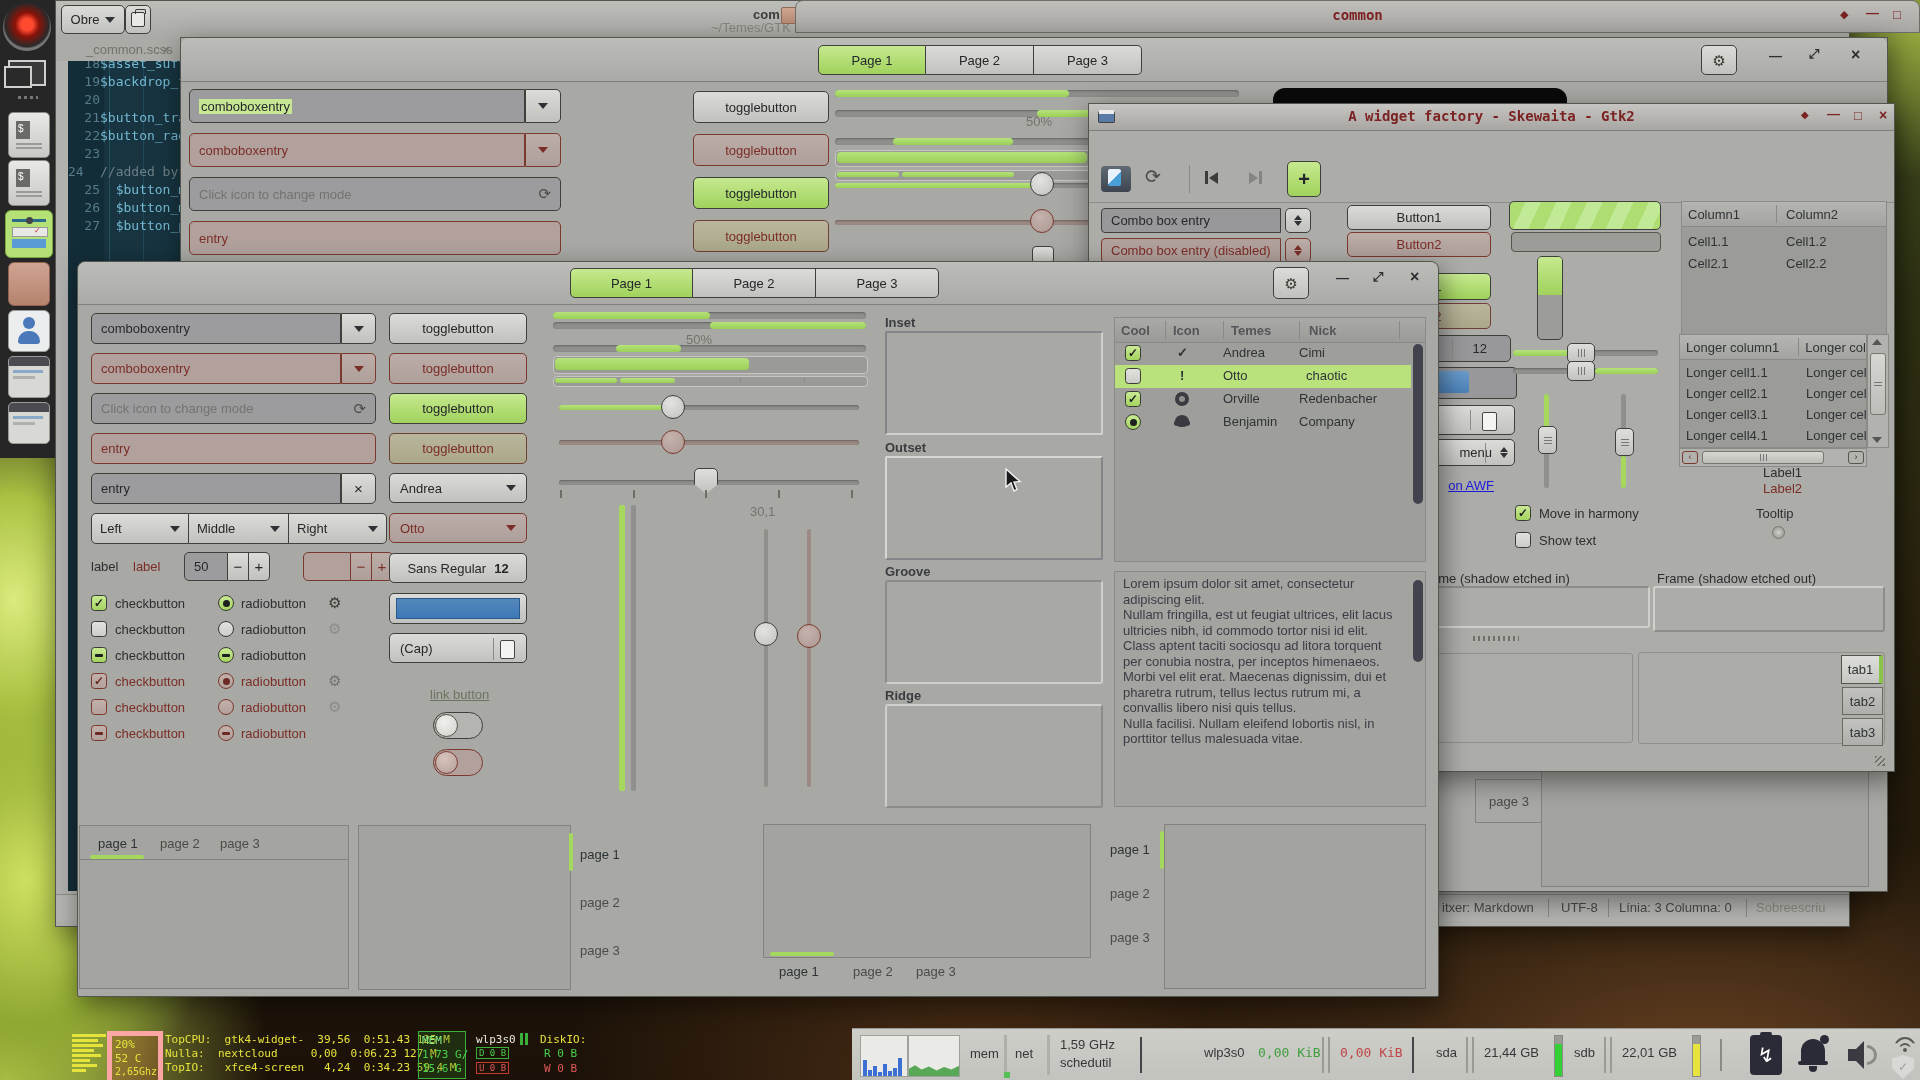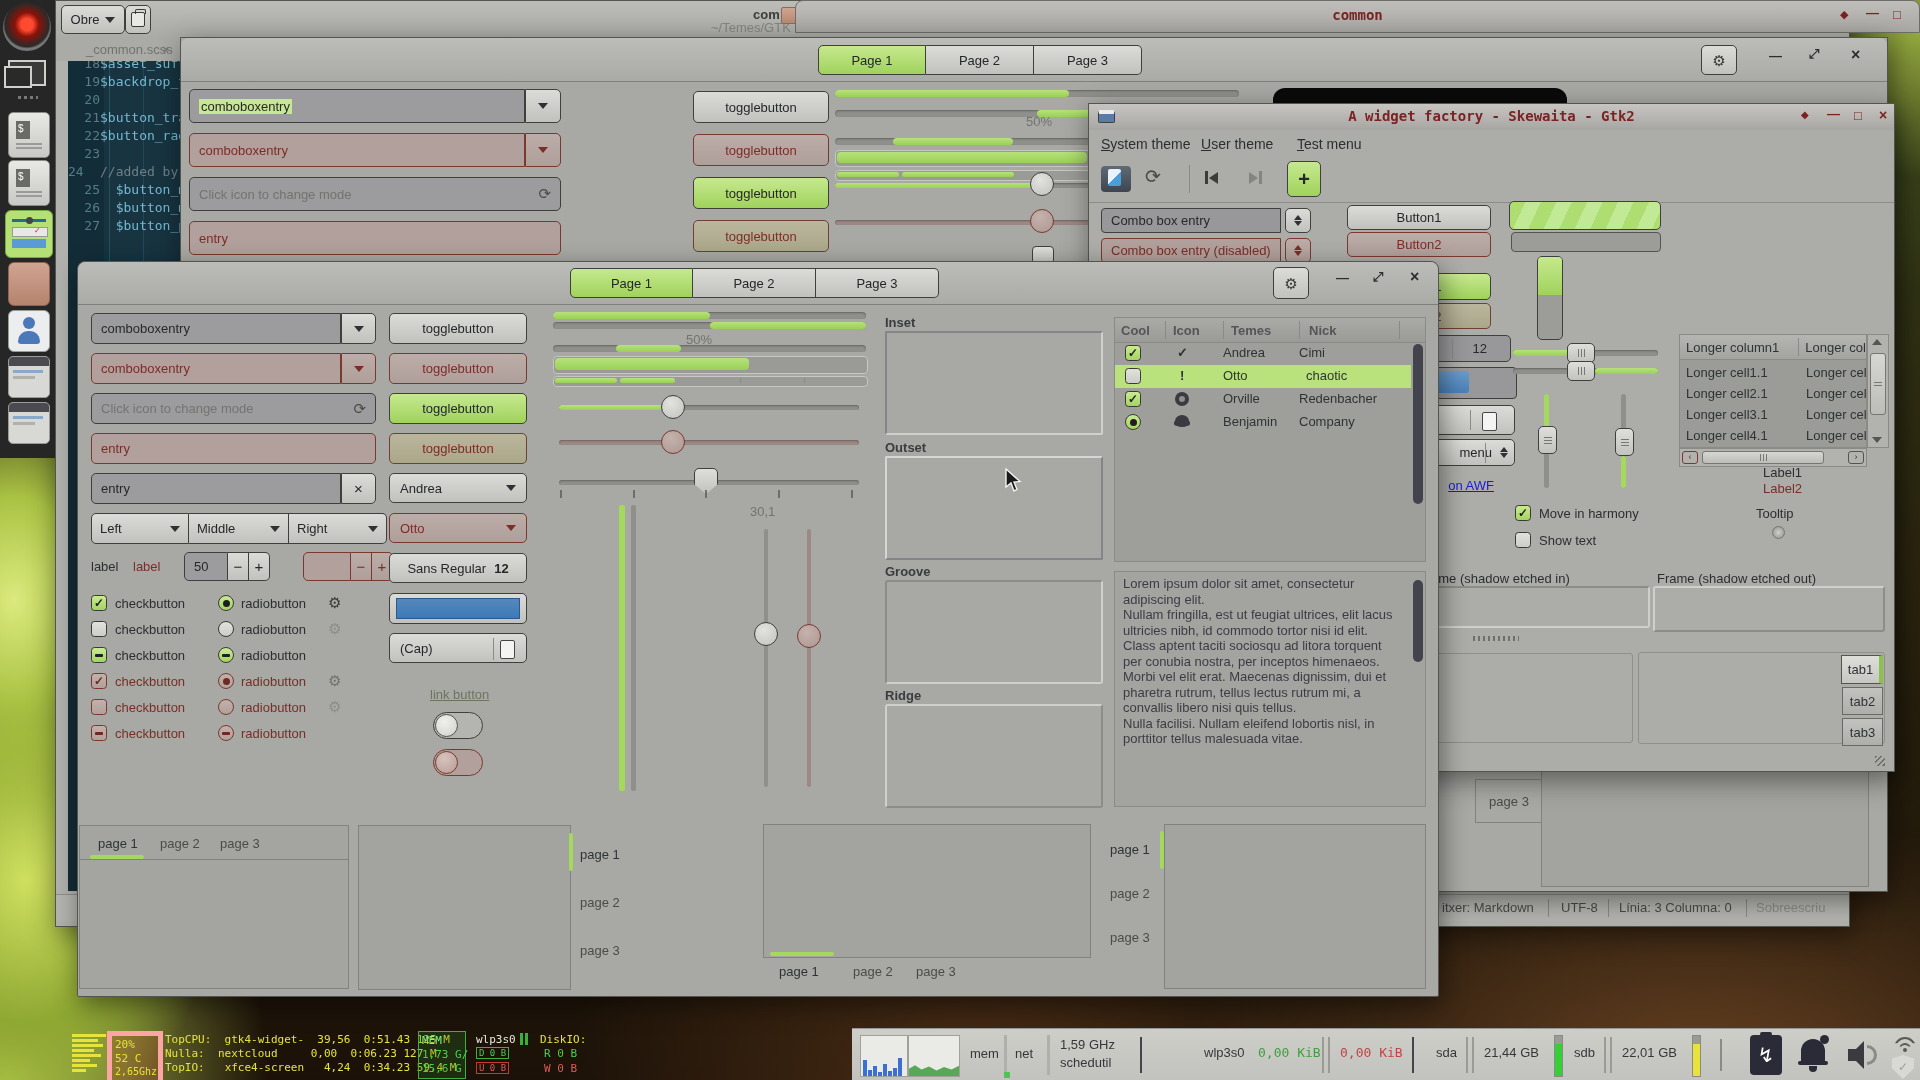--- a/index.html
+++ b/index.html
@@ -236,25 +236,20 @@
 
 <div class="win" style="left:1088px;top:103px;width:805px;height:667px;background:#acaca8;z-index:5">
   <div class="hdrbar" style="left:0;top:0;width:100%;height:26px;background:linear-gradient(#c7c5c1,#a8a6a2)">
     <span class="a" style="left:9px;top:6px;width:17px;height:13px;background:#5a7ba6;border:1px solid #404040;border-top:4px solid #ececec;border-radius:2px;box-sizing:border-box"></span>
     <span class="lbl mono" style="left:50%;transform:translateX(-50%);top:4px;font-weight:bold;color:#7b2222;font-size:14px">A widget factory - Skewaita - Gtk2</span>
     <span class="lbl" style="left:712px;top:5px;color:#7b2222;font-size:10px">◆</span>
     <span class="lbl" style="left:738px;top:2px;color:#7b2222;font-weight:bold">—</span>
     <span class="lbl" style="left:765px;top:4px;color:#7b2222;font-weight:bold">□</span>
     <span class="lbl" style="left:790px;top:3px;color:#7b2222;font-weight:bold;font-size:14px">×</span>
   </div>
-  <div class="a" style="left:0;top:26px;width:100%;height:27px;background:#acaca8">
-    <span class="lbl mitem" style="left:12px;top:6px;font-size:14px">System theme</span>
-    <span class="lbl mitem" style="left:112px;top:6px;font-size:14px">User theme</span>
-    <span class="lbl mitem" style="left:208px;top:6px;font-size:14px">Test menu</span>
-  </div>
 
   <div class="a" style="left:0;top:53px;width:100%;height:45px;border-bottom:1px solid #8d8d89">
     <span class="a" style="left:12px;top:9px;width:30px;height:26px;background:linear-gradient(#5f6a74,#3d4650);border-radius:4px">
         <span class="a" style="left:7px;top:3px;width:13px;height:17px;background:linear-gradient(135deg,#e8f2fa 50%,#4b9fd8 50%);border-radius:2px"></span>
       </span>
     <span class="lbl" style="left:56px;top:8px;font-size:19px;color:#4a4a46">⟳</span>
     <span class="sep-v" style="left:100px;top:8px;height:28px"></span>
     <span class="a" style="left:116px;top:14px;display:flex;align-items:center">
         <span style="width:3px;height:13px;background:#3c3c38"></span>
         <span class="tri-l" style="margin-left:1px"></span>
@@ -349,20 +344,31 @@
   <div class="a" style="left:526px;top:324px;width:17px;height:26px;background:linear-gradient(#dedeDA,#c2c2be);border:1px solid #3f3f3c;border-radius:5px;display:flex;flex-direction:column;align-items:center;justify-content:center;gap:2px">
       <i style="height:1px;width:8px;background:#777"></i>
       <i style="height:1px;width:8px;background:#777"></i>
       <i style="height:1px;width:8px;background:#777"></i>
     </div>
   <div class="cb on" style="left:426px;top:401px">✓</div>
   <span class="lbl" style="left:450px;top:402px">Move in harmony</span>
   <div class="cb" style="left:426px;top:428px"></div>
   <span class="lbl" style="left:450px;top:429px">Show text</span>
 
+  <div class="a" style="left:592px;top:97px;width:204px;height:133px;background:#9b9b97;border:1px solid #8a8a86">
+    <div class="a" style="left:0;top:0;width:100%;height:24px;background:linear-gradient(#b5b5b1,#a3a39f);border-bottom:1px solid #8a8a86;display:flex;align-items:center">
+      <span style="padding-left:6px;width:88px">Column1</span>
+        <span class="sep-v" style="left:94px;top:3px;height:18px"></span>
+        <span style="padding-left:10px">Column2</span>
+    </div>
+    <div class="a" style="left:6px;top:32px">Cell1.1</div>
+    <div class="a" style="left:104px;top:32px">Cell1.2</div>
+    <div class="a" style="left:6px;top:54px">Cell2.1</div>
+    <div class="a" style="left:104px;top:54px">Cell2.2</div>
+  </div>
   <div class="a" style="left:590px;top:230px;width:186px;height:112px;background:#9b9b97;border:1px solid #8a8a86;overflow:hidden">
     <div class="a" style="left:0;top:0;width:100%;height:24px;background:linear-gradient(#b5b5b1,#a3a39f);border-bottom:1px solid #8a8a86;display:flex;align-items:center">
       <span style="padding-left:6px;width:112px;white-space:nowrap">Longer column1</span>
         <span class="sep-v" style="left:118px;top:3px;height:18px"></span>
         <span style="padding-left:8px;white-space:nowrap">Longer col</span>
     </div>
     <div class="a" style="left:6px;top:30px;white-space:nowrap">Longer cell1.1</div>
       <div class="a" style="left:126px;top:30px;white-space:nowrap">Longer cel</div>
     <div class="a" style="left:6px;top:51px;white-space:nowrap">Longer cell2.1</div>
       <div class="a" style="left:126px;top:51px;white-space:nowrap">Longer cel</div>

